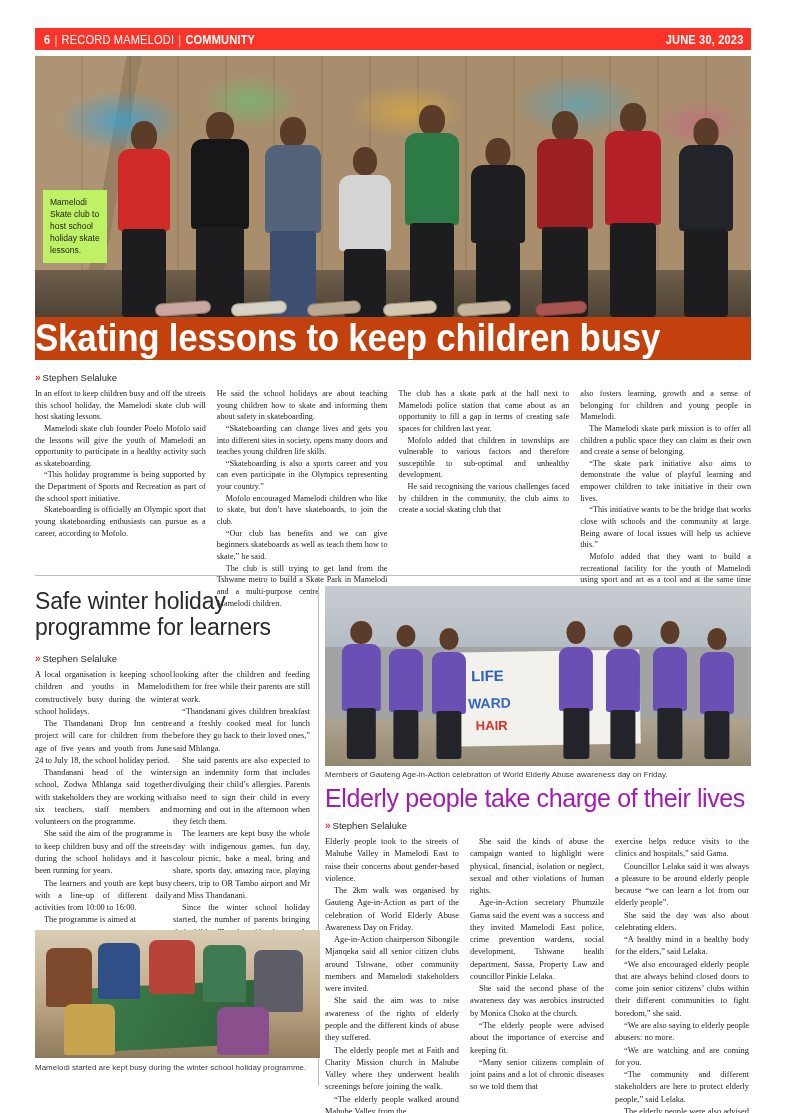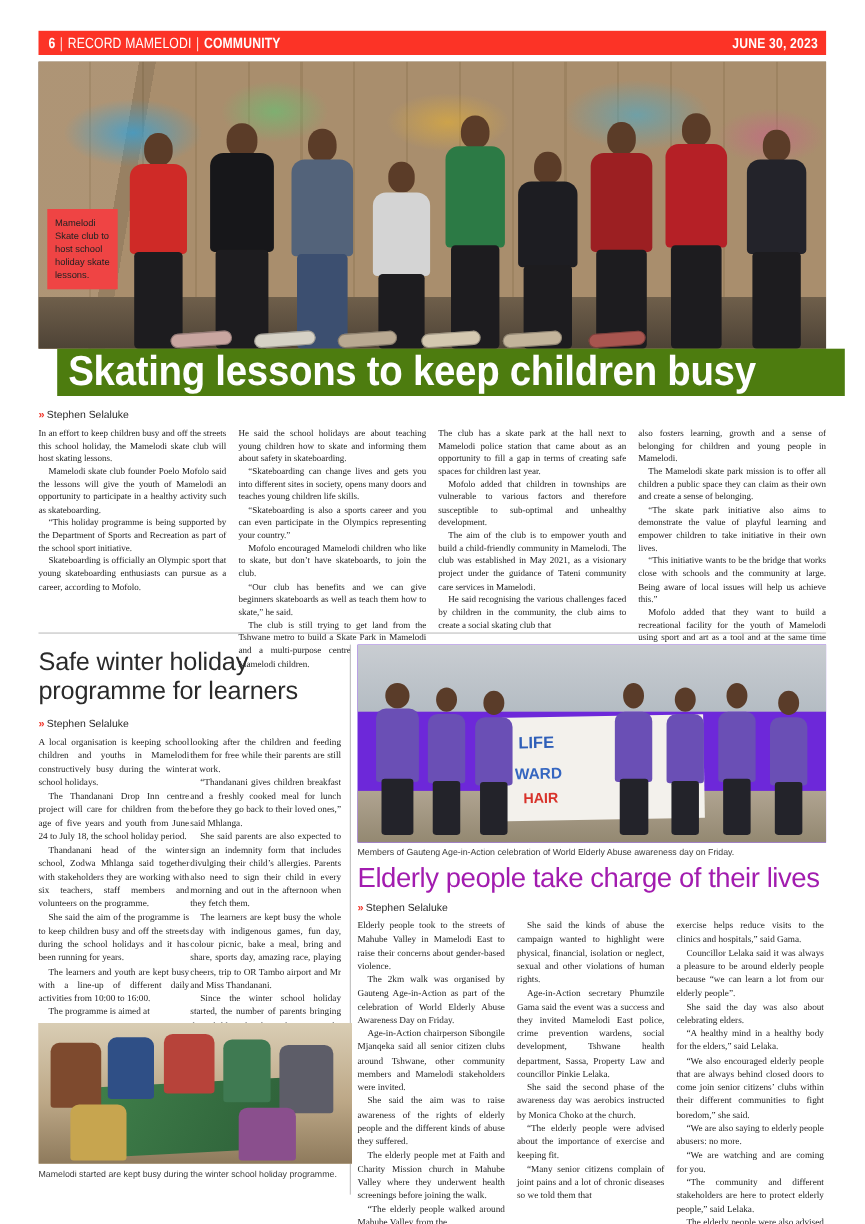--- a/index.html
+++ b/index.html
@@ -57,28 +57,28 @@
     border-radius:48% 48% 44% 44%; background:#5b3c28; }
   .kid .body{ position:absolute; left:50%; transform:translateX(-50%);
     border-radius:12px 12px 4px 4px; }
   .kid .legs{ position:absolute; left:50%; transform:translateX(-50%);
     background:#1d1c1f; border-radius:4px; }
   .board{ position:absolute; bottom:2px; border-radius:7px; transform:rotate(-4deg);
     box-shadow:0 0 0 1px rgba(0,0,0,.25) inset; }
 
   .hero-caption{
     position:absolute; left:8px; top:134px; width:64px;
-    background:#ef4444; padding:6px 6px 7px 7px;
+    background:#bef264; padding:6px 6px 7px 7px;
     font-family:"Liberation Sans", sans-serif; font-size:8.5px; line-height:1.42; color:#222;
   }
 
   
   .headline-band{
     position:absolute; left:35px; top:317px; width:716px; height:43px;
-    background:#4d7c0f; display:flex; align-items:center; padding-left:10px;margin-left:17px;
+    background:#c2410c; display:flex; align-items:center; 
   }
   .headline-band h1{
     font-family:"Liberation Sans Narrow","Liberation Sans",sans-serif;
     font-weight:bold; font-size:38px; color:#fff; letter-spacing:-.3px;
     transform:scaleX(.92); transform-origin:left center; white-space:nowrap;
   }
 
   
   .byline{
     font-family:"Liberation Sans", sans-serif; font-size:9.5px; color:#2b2b2b;
@@ -121,21 +121,21 @@
     background:linear-gradient(120deg,#3f7f4a,#2d5f38); border-radius:5px; transform:rotate(-3deg); }
   .photo2 .person{ position:absolute; border-radius:8px 8px 3px 3px; }
   .cap2{
     position:absolute; left:35px; top:1062px; width:275px;
     font-family:"Liberation Sans", sans-serif; font-size:8px; line-height:1.38; color:#3a3a3a;
   }
 
   
   .photo3{
     position:absolute; left:325px; top:586px; width:426px; height:180px;
-    overflow:hidden; background:#6d28d9;
+    overflow:hidden; background:#a3a3a3;
   }
   .photo3 .sky{ position:absolute; left:0; top:0; width:100%; height:34%;
     background:linear-gradient(180deg,#c9cdd2,#b4bcc3); }
   .photo3 .houses{ position:absolute; left:0; top:14%; width:100%; height:26%;
     background:
       linear-gradient(90deg,#b9a98e 0 9%,#cfc2a3 9% 17%,#9fb3a0 17% 25%,#d8cfae 25% 36%,#b2a municipal 0),
       linear-gradient(180deg,#c3b69a,#9e9178);
   }
   .photo3 .road{ position:absolute; left:0; bottom:0; width:100%; height:26%;
     background:linear-gradient(180deg,#b0a491,#938871); }
@@ -263,21 +263,20 @@
       <p class="body first">He said the school holidays are about teaching young children how to skate and informing them about safety in skateboarding.</p>
       <p class="body">“Skateboarding can change lives and gets you into different sites in society, opens many doors and teaches young children life skills.</p>
       <p class="body">“Skateboarding is also a sports career and you can even participate in the Olympics representing your country.”</p>
       <p class="body">Mofolo encouraged Mamelodi children who like to skate, but don’t have skateboards, to join the club.</p>
       <p class="body">“Our club has benefits and we can give beginners skateboards as well as teach them how to skate,” he said.</p>
       <p class="body">The club is still trying to get land from the Tshwane metro to build a Skate Park in Mamelodi and a multi-purpose centre that will benefit Mamelodi children.</p>
     </div>
     <div class="col">
       <p class="body first">The club has a skate park at the hall next to Mamelodi police station that came about as an opportunity to fill a gap in terms of creating safe spaces for children last year.</p>
       <p class="body">Mofolo added that children in townships are vulnerable to various factors and therefore susceptible to sub-optimal and unhealthy development.</p>
-      <p class="body">The aim of the club is to empower youth and build a child-friendly community in Mamelodi. The club was established in May 2021, as a visionary project under the guidance of Tateni community care services in Mamelodi.</p>
       <p class="body">He said recognising the various challenges faced by children in the community, the club aims to create a social skating club that</p>
     </div>
     <div class="col">
       <p class="body first">also fosters learning, growth and a sense of belonging for children and young people in Mamelodi.</p>
       <p class="body">The Mamelodi skate park mission is to offer all children a public space they can claim as their own and create a sense of belonging.</p>
       <p class="body">“The skate park initiative also aims to demonstrate the value of playful learning and empower children to take initiative in their own lives.</p>
       <p class="body">“This initiative wants to be the bridge that works close with schools and the community at large. Being aware of local issues will help us achieve this.”</p>
       <p class="body">Mofolo added that they want to build a recreational facility for the youth of Mamelodi using sport and art as a tool and at the same time create a safe space as well as tear down social barriers among young people, but are struggling for land.</p>
     </div>
   </div>

